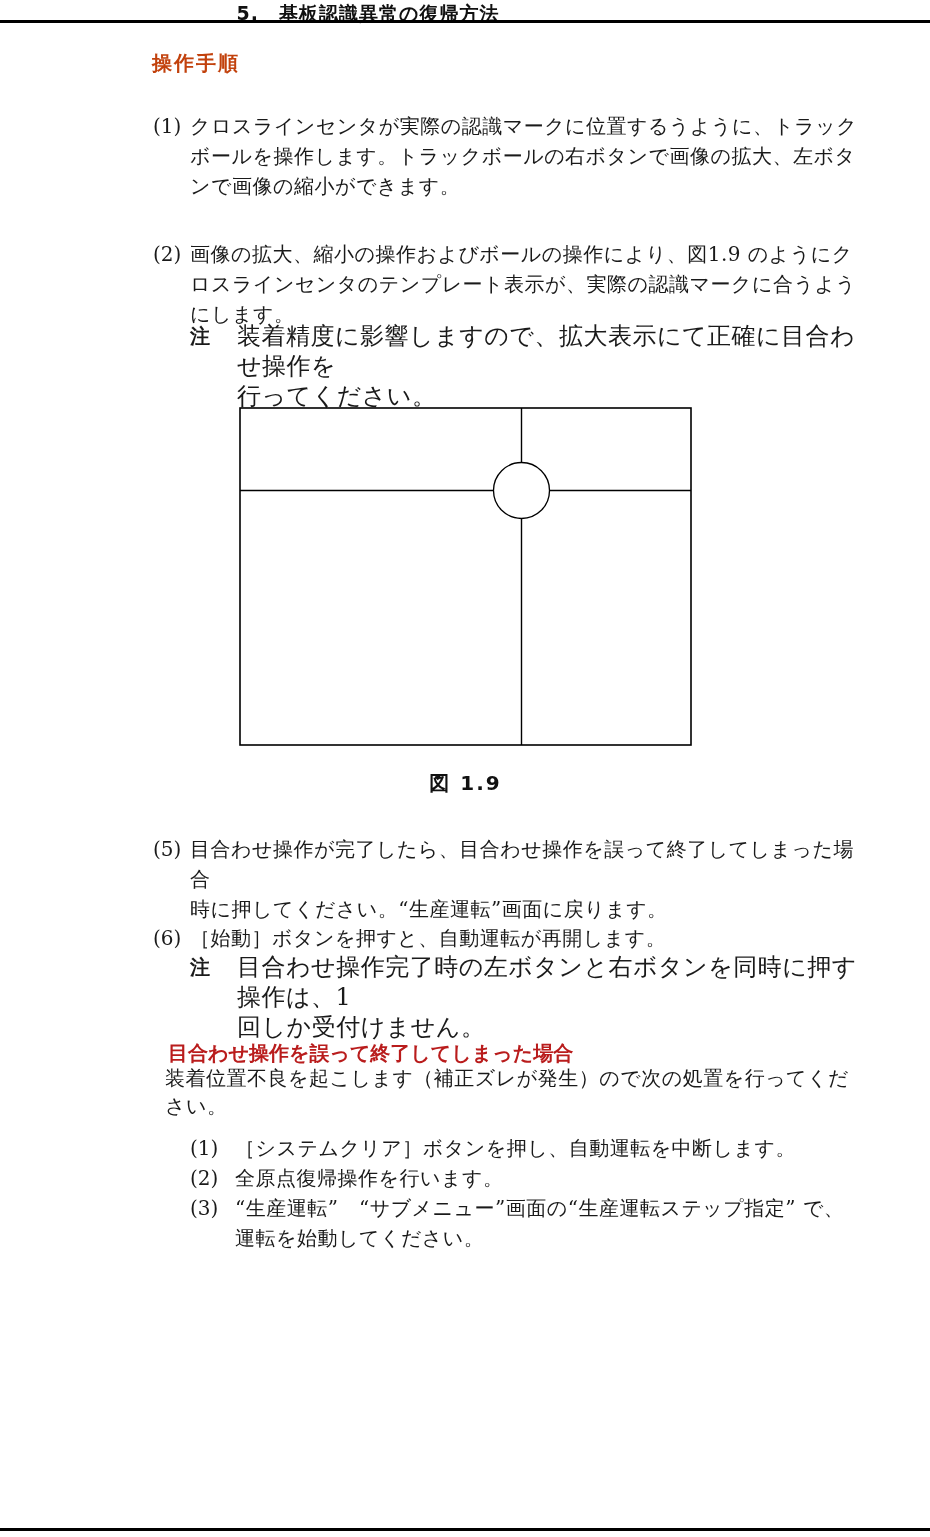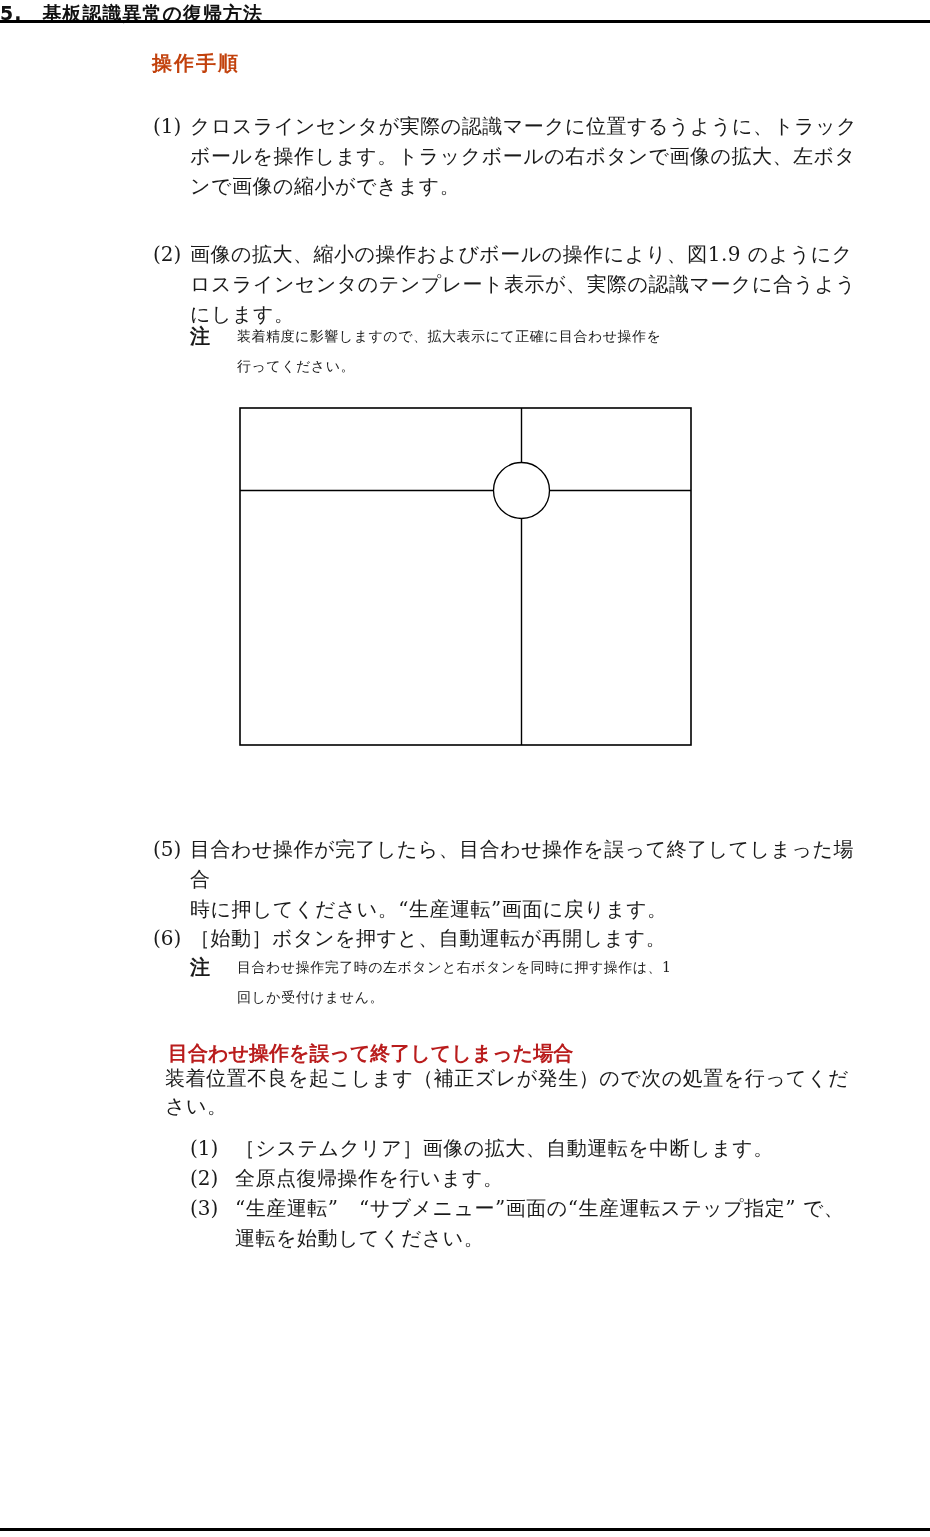--- a/index.html
+++ b/index.html
@@ -15,20 +15,21 @@
     overflow: hidden;
     font-family: "DejaVu Serif", "Liberation Serif", serif;
     color: #1a1a1a;
   }
   
   .header-title {
     position: absolute;
     top: 1px;
     left: 0;
     width: 736px;
+    text-align: center;
     font-family: "DejaVu Sans", "Liberation Sans", sans-serif;
     font-weight: bold;
     font-size: 19px;
     letter-spacing: 1px;
     color: #111;
   }
   .header-rule {
     position: absolute;
     top: 20px;
     left: 0;
@@ -78,21 +79,21 @@
     left: 190px;
     font-family: "DejaVu Sans", "Liberation Sans", sans-serif;
     font-weight: bold;
     font-size: 20px;
     line-height: 30px;
   }
   .note-text {
     position: absolute;
     left: 237px;
     width: 622px;
-    font-size: 14px;
+    font-size: 24px;
     line-height: 30px;
     white-space: pre-line;
     letter-spacing: 0.5px;
   }
   
   .s1 { top: 111px; }
   .s2 { top: 239px; }
   .s2n { top: 321px; }
   .s5 { top: 834px; }
   .s6 { top: 923px; }
@@ -183,37 +184,38 @@
 行ってください。</div>
 
   <div class="figure-box">
     <svg width="453" height="339" viewBox="0 0 453 339">
       <rect x="1" y="1" width="451" height="337" fill="none" stroke="#000" stroke-width="1.6"></rect>
       <line x1="282.5" y1="1" x2="282.5" y2="338" stroke="#000" stroke-width="1.4"></line>
       <line x1="1" y1="83.5" x2="452" y2="83.5" stroke="#000" stroke-width="1.4"></line>
       <circle cx="282.5" cy="83.5" r="28" fill="#ffffff" stroke="#000" stroke-width="1.3"></circle>
     </svg>
   </div>
+  <div class="figure-caption">図 1.9</div>
 
   <div class="step-num s5">(5)</div>
   <div class="step-text s5">目合わせ操作が完了したら、目合わせ操作を誤って終了してしまった場合
 時に押してください。“生産運転”画面に戻ります。</div>
 
   <div class="step-num s6">(6)</div>
   <div class="step-text s6">［始動］ボタンを押すと、自動運転が再開します。</div>
   <div class="note-label s6n">注</div>
   <div class="note-text s6n">目合わせ操作完了時の左ボタンと右ボタンを同時に押す操作は、1
 回しか受付けません。</div>
 
   <h2 class="err-title">目合わせ操作を誤って終了してしまった場合</h2>
   <div class="err-intro">装着位置不良を起こします（補正ズレが発生）ので次の処置を行ってくだ
 さい。</div>
 
   <div class="sub-num u1">(1)</div>
-  <div class="sub-text u1">［システムクリア］画像の拡大、自動運転を中断します。</div>
+  <div class="sub-text u1">［システムクリア］ボタンを押し、自動運転を中断します。</div>
 
   <div class="sub-num u2">(2)</div>
   <div class="sub-text u2">全原点復帰操作を行います。</div>
 
   <div class="sub-num u3">(3)</div>
   <div class="sub-text u3">“生産運転”　“サブメニュー”画面の“生産運転ステップ指定” で、
 運転を始動してください。</div>
 
   <div class="footer-rule"></div>
 

